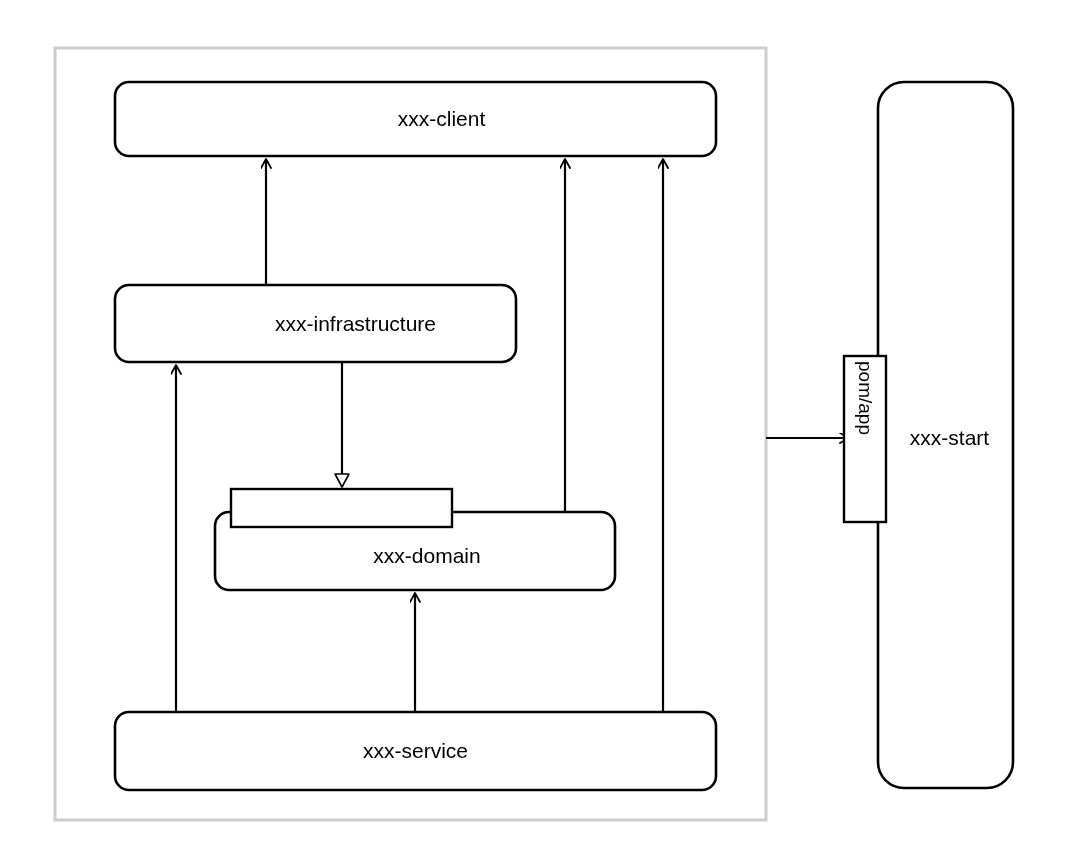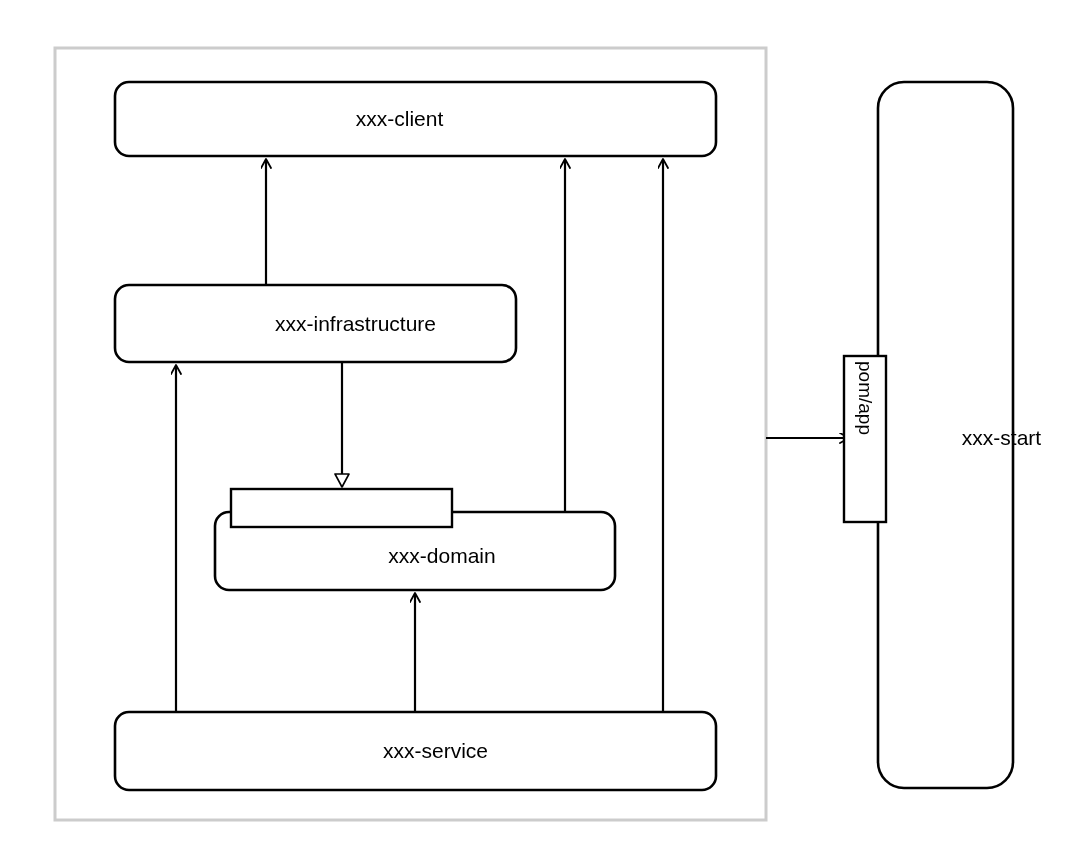--- a/index.html
+++ b/index.html
@@ -83,26 +83,26 @@
 
     <rect x="215" y="512" width="400" height="78" rx="14" ry="14" fill="#ffffff" stroke="#000000" stroke-width="2.6"></rect>
 
     <rect x="231" y="489" width="221" height="38" fill="#ffffff" stroke="#000000" stroke-width="2.4"></rect>
 
     <rect x="115" y="712" width="601" height="78" rx="14" ry="14" fill="#ffffff" stroke="#000000" stroke-width="2.6"></rect>
 
     <rect x="844" y="356" width="42" height="166" fill="#ffffff" stroke="#000000" stroke-width="2.4"></rect>
   </svg>
 
-  <div class="node-label" style="left:99px; top:82px; width:601px; height:74px;">xxx-client</div>
+  <div class="node-label" style="left:113px; top:82px; width:601px; height:74px;padding-left:28px;">xxx-client</div>
 
   <div class="node-label" style="left:115px; top:285px; width:481px; height:77px;">xxx-infrastructure</div>
 
-  <div class="node-label" style="left:215px; top:522px; width:424px; height:68px;margin-left:15px;">xxx-domain</div>
+  <div class="node-label" style="left:215px; top:522px; width:424px; height:68px;">xxx-domain</div>
 
 
-  <div class="node-label" style="left:115px; top:712px; width:601px; height:77px;padding-left:20px;">xxx-service</div>
+  <div class="node-label" style="left:115px; top:712px; width:601px; height:77px;">xxx-service</div>
 
-  <div class="node-label" style="left:938px; top:415px; width:127px; height:46px;">xxx-start</div>
+  <div class="node-label" style="left:886px; top:415px; width:127px; height:46px;">xxx-start</div>
 
   <div class="node-label label-small label-rot" style="left:782px; top:377px; width:166px; height:42px; transform:rotate(90deg);">pom/app</div>
 
 </div>
 
 </body></html>

